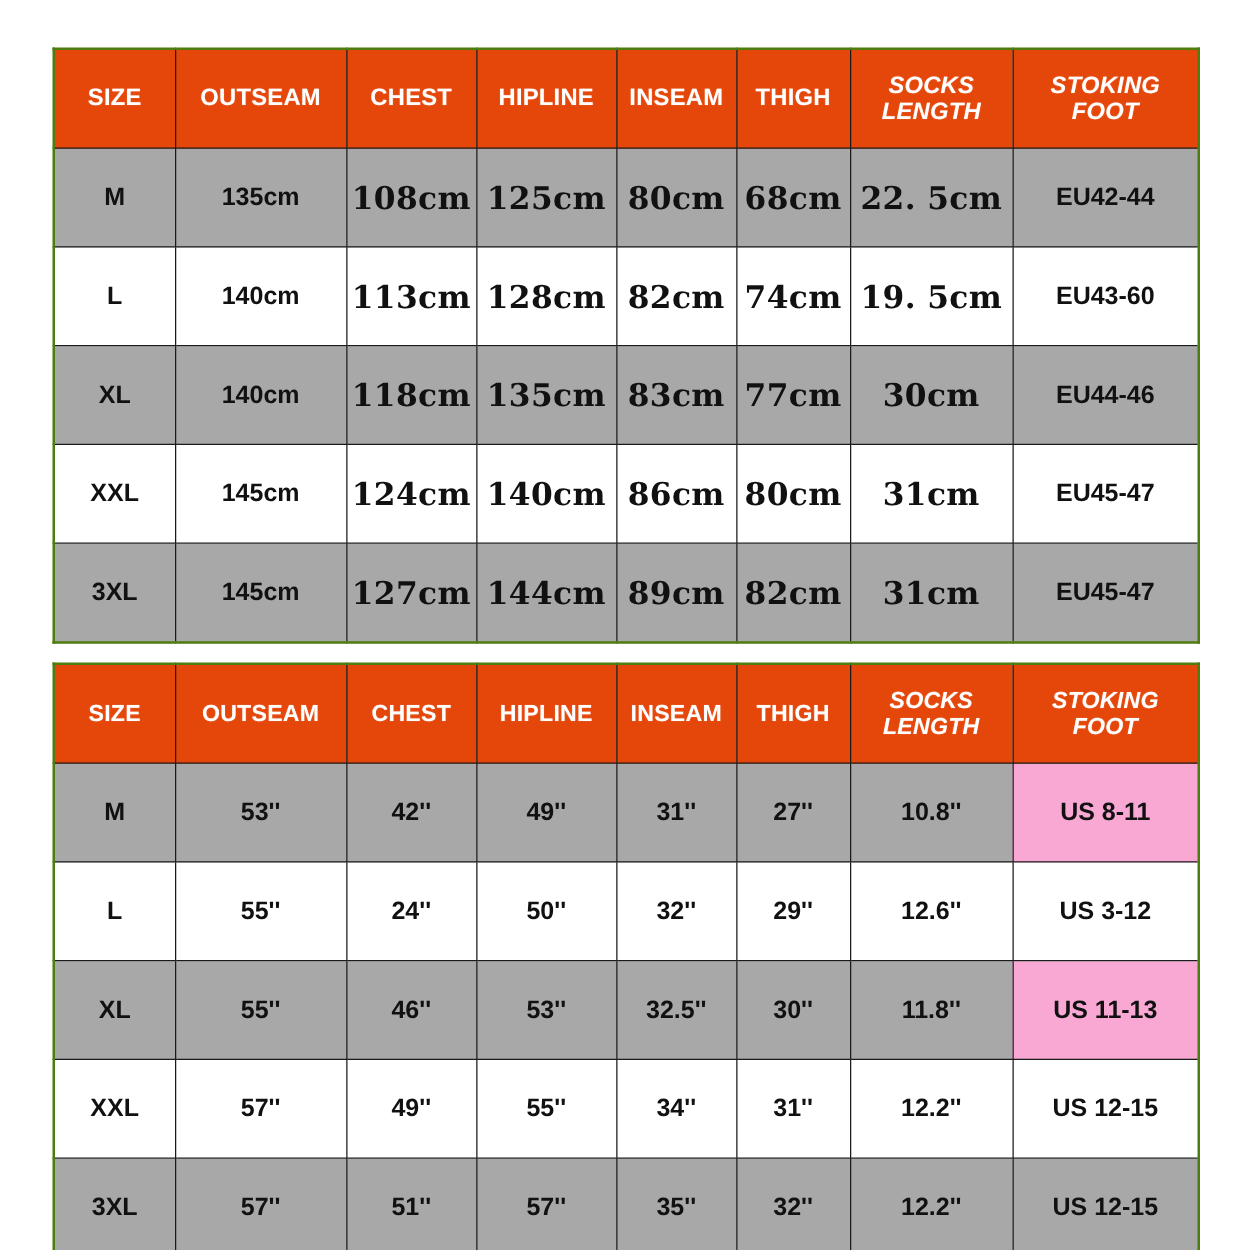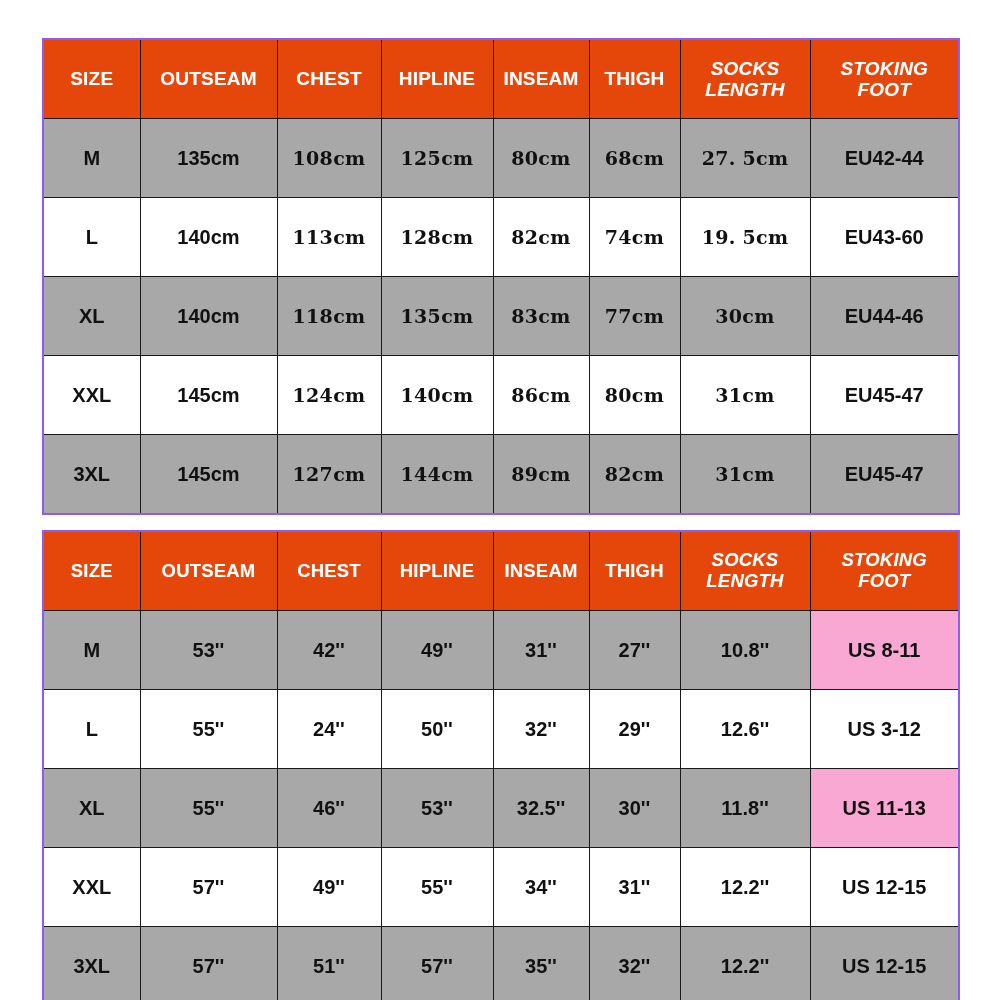--- a/index.html
+++ b/index.html
@@ -20,21 +20,21 @@
     height: 1000px;
     background: #ffffff;
     overflow: hidden;
   }
 
   
   .size-table {
     position: absolute;
     border-collapse: collapse;
     table-layout: fixed;
-    border: 2px solid #8b5cf6;
+    border: 2px solid #4d7c0f;
     background: #ffffff;
     padding-left: 42px;
   }
   #table-cm  { left: 42px; top: 38px;  width: 916px; height: 450px; }
   #table-in  { left: 42px; top: 530px; width: 916px; height: 450px; }
 
   .size-table col.c-size     { width: 97px; }
   .size-table col.c-outseam  { width: 137px; }
   .size-table col.c-chest    { width: 104px; }
   .size-table col.c-hipline  { width: 112px; }
@@ -79,21 +79,21 @@
   
   .cell-sans {
     font-family: "Liberation Sans", sans-serif;
     font-weight: bold;
     font-size: 20px;
   }
   
   .cell-mono {
     font-family: "DejaVu Serif", "Liberation Serif", serif;
     font-weight: bold;
-    font-size: 19px;
+    font-size: 25px;
     letter-spacing: 0.3px;
   }
 
   
   #table-in tbody td {
     font-family: "Liberation Sans", sans-serif;
     font-weight: bold;
     font-size: 20px;
   }
   
@@ -132,21 +132,21 @@
       </tr>
     </thead>
     <tbody>
       <tr class="row-gray">
         <td class="cell-sans">M</td>
         <td class="cell-sans">135cm</td>
         <td class="cell-mono">108cm</td>
         <td class="cell-mono">125cm</td>
         <td class="cell-mono">80cm</td>
         <td class="cell-mono">68cm</td>
-        <td class="cell-mono">27. 5cm</td>
+        <td class="cell-mono">22. 5cm</td>
         <td class="cell-sans">EU42-44</td>
       </tr>
       <tr class="row-white">
         <td class="cell-sans">L</td>
         <td class="cell-sans">140cm</td>
         <td class="cell-mono">113cm</td>
         <td class="cell-mono">128cm</td>
         <td class="cell-mono">82cm</td>
         <td class="cell-mono">74cm</td>
         <td class="cell-mono">19. 5cm</td>

